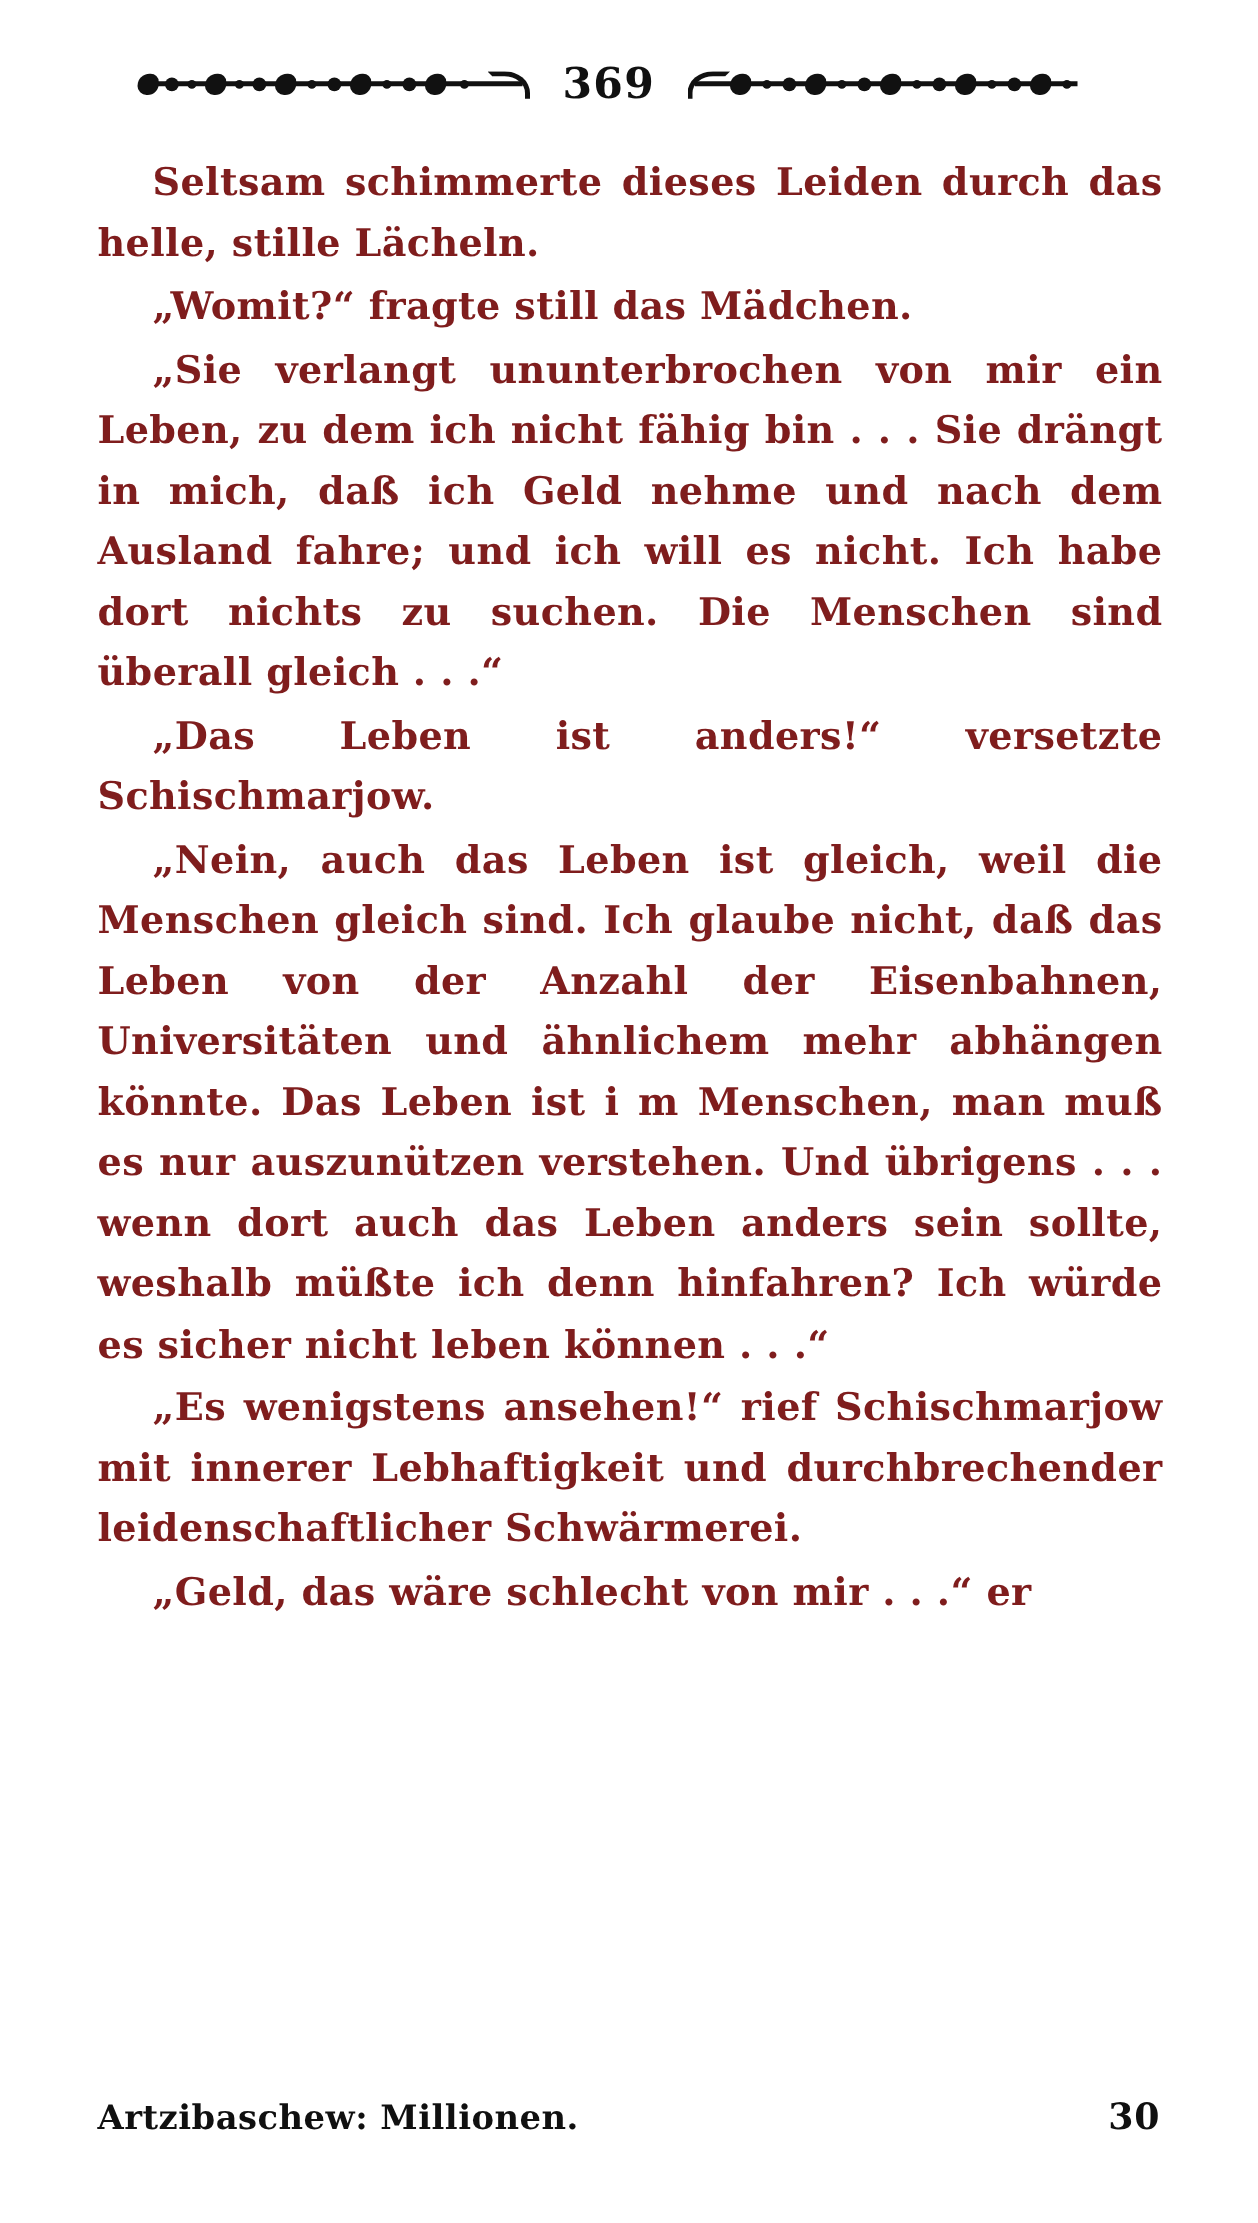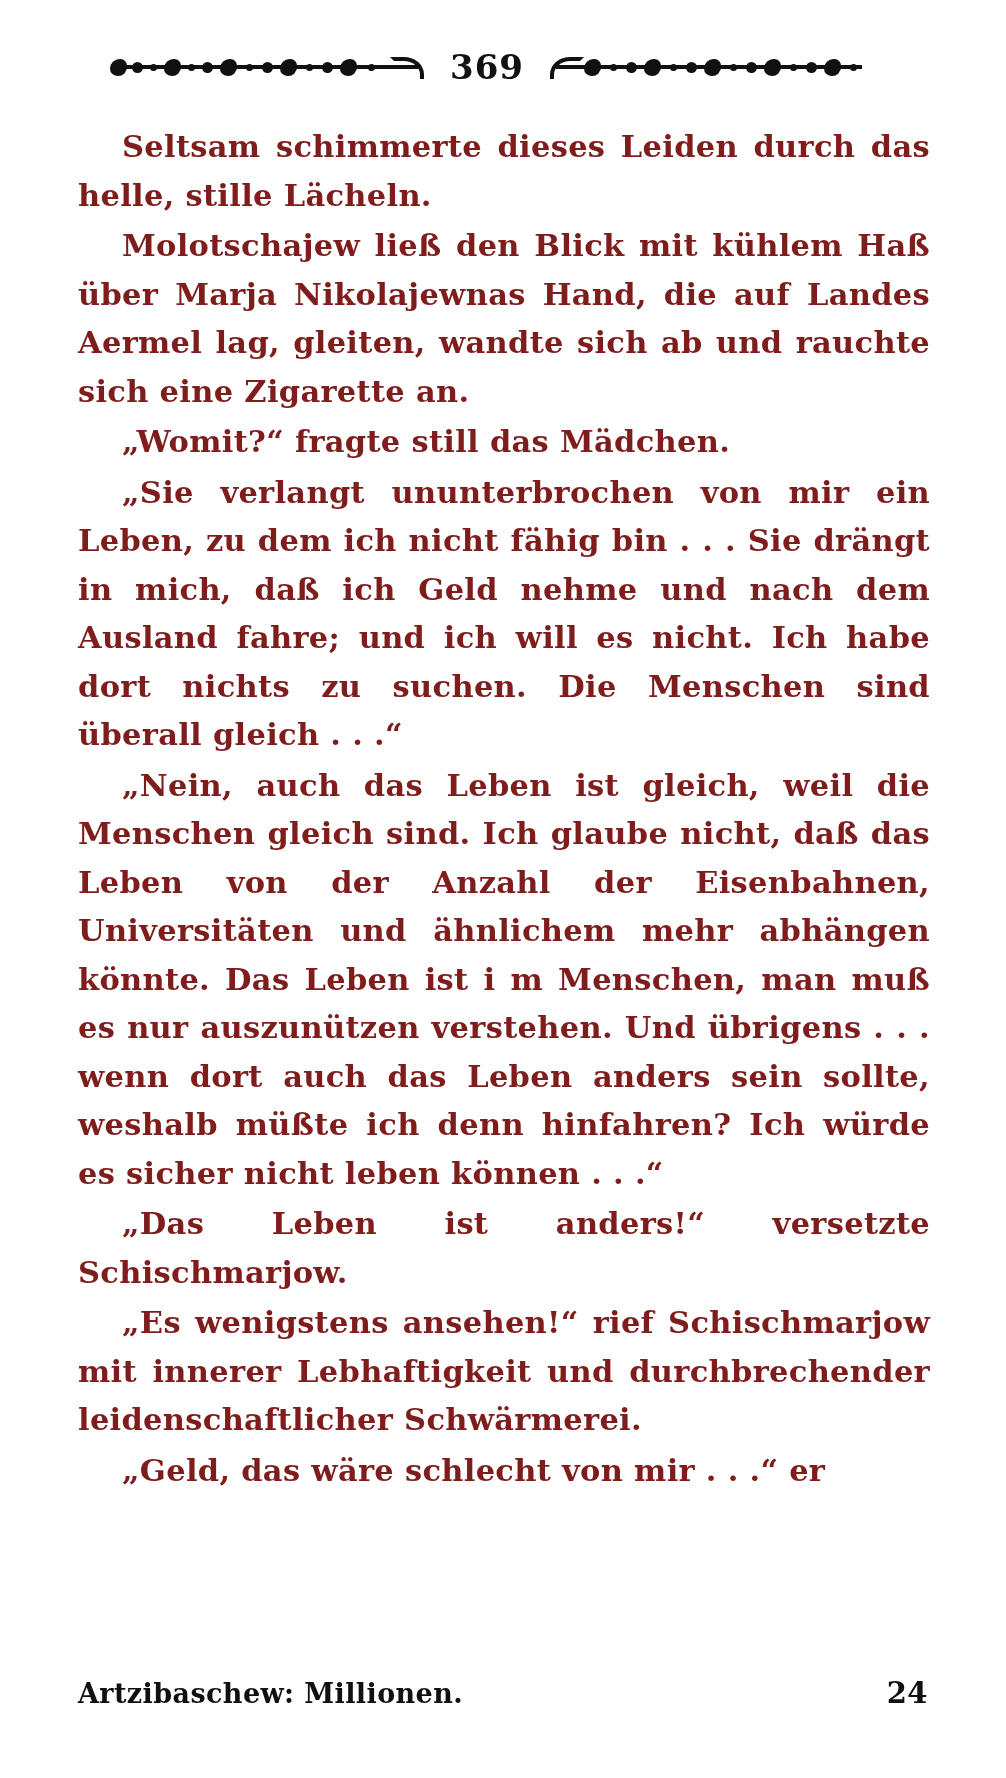--- a/index.html
+++ b/index.html
@@ -178,27 +178,26 @@
       <div class="lobe small" style="left:256px;"></div>
       <div class="lobe" style="left:274px;"></div>
       <div class="dot" style="left:300px;"></div>
       <div class="hook"></div>
     </div>
 
   </div>
 
   <div class="body-text">
     <p>Seltsam schimmerte dieses Leiden durch das helle, stille Lächeln.</p>
-    <p>Molotschajew ließ den Blick mit kühlem Haß über Marja Nikolajewnas Hand, die auf Landes Aermel lag, gleiten, wandte sich ab und rauchte sich eine Zigarette an.</p>
     <p>„Womit?“ fragte still das Mädchen.</p>
     <p>„Sie verlangt ununterbrochen von mir ein Leben, zu dem ich nicht fähig bin . . . Sie drängt in mich, daß ich Geld nehme und nach dem Ausland fahre; und ich will es nicht. Ich habe dort nichts zu suchen. Die Menschen sind überall gleich . . .“</p>
+    <p>„Das Leben ist anders!“ versetzte Schischmarjow.</p>
     <p>„Nein, auch das Leben ist gleich, weil die Menschen gleich sind. Ich glaube nicht, daß das Leben von der Anzahl der Eisenbahnen, Universitäten und ähnlichem mehr abhängen könnte. Das Leben ist i m Menschen, man muß es nur auszunützen verstehen. Und übrigens . . . wenn dort auch das Leben anders sein sollte, weshalb müßte ich denn hinfahren? Ich würde es sicher nicht leben können . . .“</p>
-    <p>„Das Leben ist anders!“ versetzte Schischmarjow.</p>
     <p>„Es wenigstens ansehen!“ rief Schischmarjow mit innerer Lebhaftigkeit und durchbrechender leidenschaftlicher Schwärmerei.</p>
     <p>„Geld, das wäre schlecht von mir . . .“ er</p>
   </div>
 
   <div class="page-footer">
     <div class="signature">Artzibaschew: Millionen.</div>
-    <div class="sheet-number">24</div>
+    <div class="sheet-number">30</div>
   </div>
 
 </div>
 
 </body></html>

